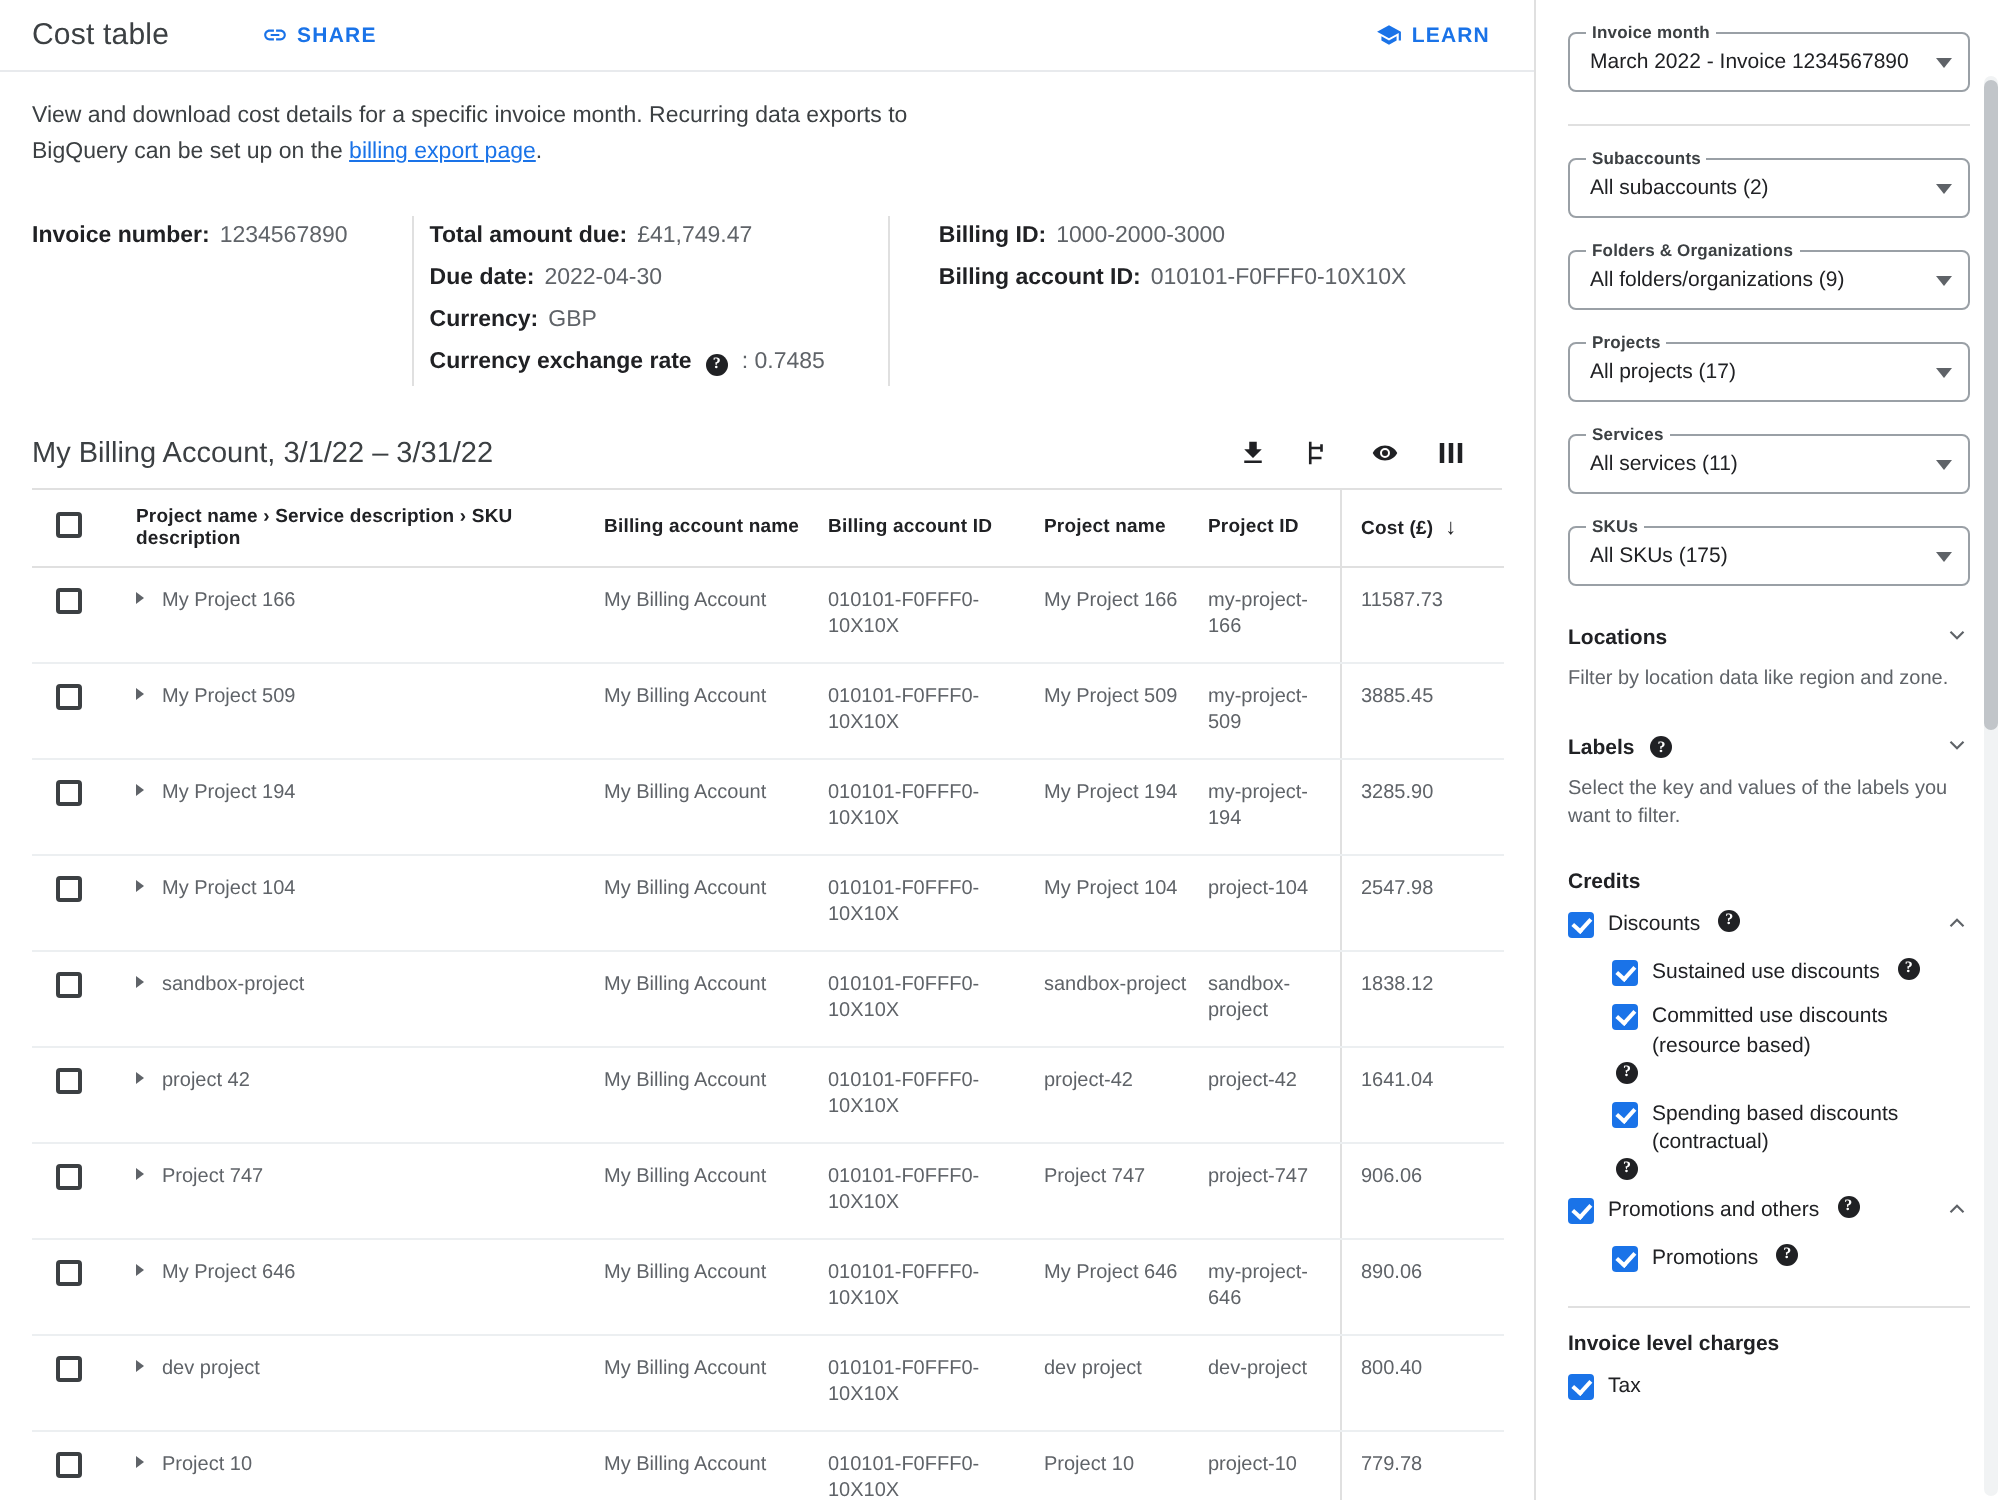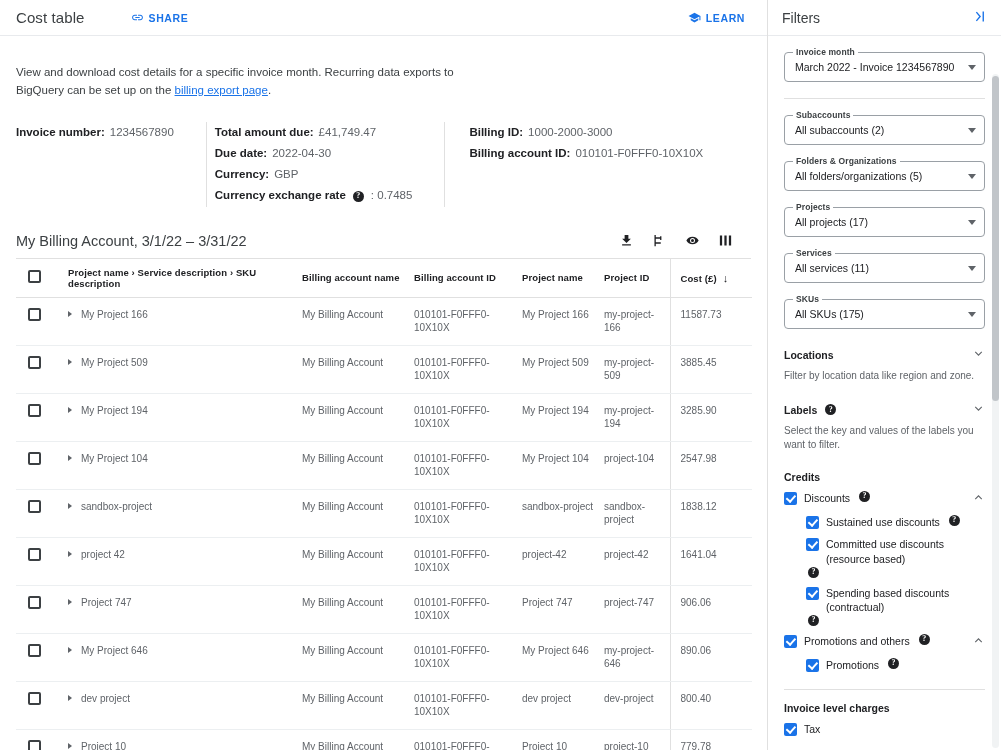--- a/index.html
+++ b/index.html
@@ -14,21 +14,20 @@
   }
 
   .app { display: flex; width: 1002px; height: 750px; }
 
   
   .main-col {
     width: 768px; height: 750px;
     display: flex; flex-direction: column;
     border-right: 1px solid #e0e0e0;
     position: relative;
-    gap: 14px;
   }
 
   .topbar {
     height: 36px; min-height: 36px;
     display: flex; align-items: center;
     border-bottom: 1px solid #e8eaed;
     padding: 0 16px;
     background: #fff;
   }
   .page-title { font-size: 15px; color: #3c4043; font-weight: 400; letter-spacing: .1px; }
@@ -421,28 +420,20 @@
                 <td class="col-cost">779.78</td>
               </tr>
             </tbody>
         </table>
       </div>
 
     </div>
   </div>
 
   <div class="filters-col">
-    <div class="filters-top">
-      <div class="filters-title">Filters</div>
-      <div class="collapse-ic">
-        <svg width="15" height="15" viewBox="0 0 24 24" fill="none" stroke="#1a73e8" stroke-width="2.2">
-            <path d="M7 5l6 7-6 7M18 4v16"></path>
-          </svg>
-      </div>
-    </div>
 
     <div class="filters-scroll">
       <div class="vscroll-track"></div>
       <div class="vscroll"></div>
 
       <div class="field">
         <span class="lg">Invoice month</span>
         <span class="fv">March 2022 - Invoice 1234567890</span>
         <span class="ar"></span>
       </div>
@@ -450,21 +441,21 @@
       <div class="divider"></div>
 
       <div class="field">
         <span class="lg">Subaccounts</span>
         <span class="fv">All subaccounts (2)</span>
         <span class="ar"></span>
       </div>
 
       <div class="field">
         <span class="lg">Folders &amp; Organizations</span>
-        <span class="fv">All folders/organizations (5)</span>
+        <span class="fv">All folders/organizations (9)</span>
         <span class="ar"></span>
       </div>
 
       <div class="field">
         <span class="lg">Projects</span>
         <span class="fv">All projects (17)</span>
         <span class="ar"></span>
       </div>
 
       <div class="field">

